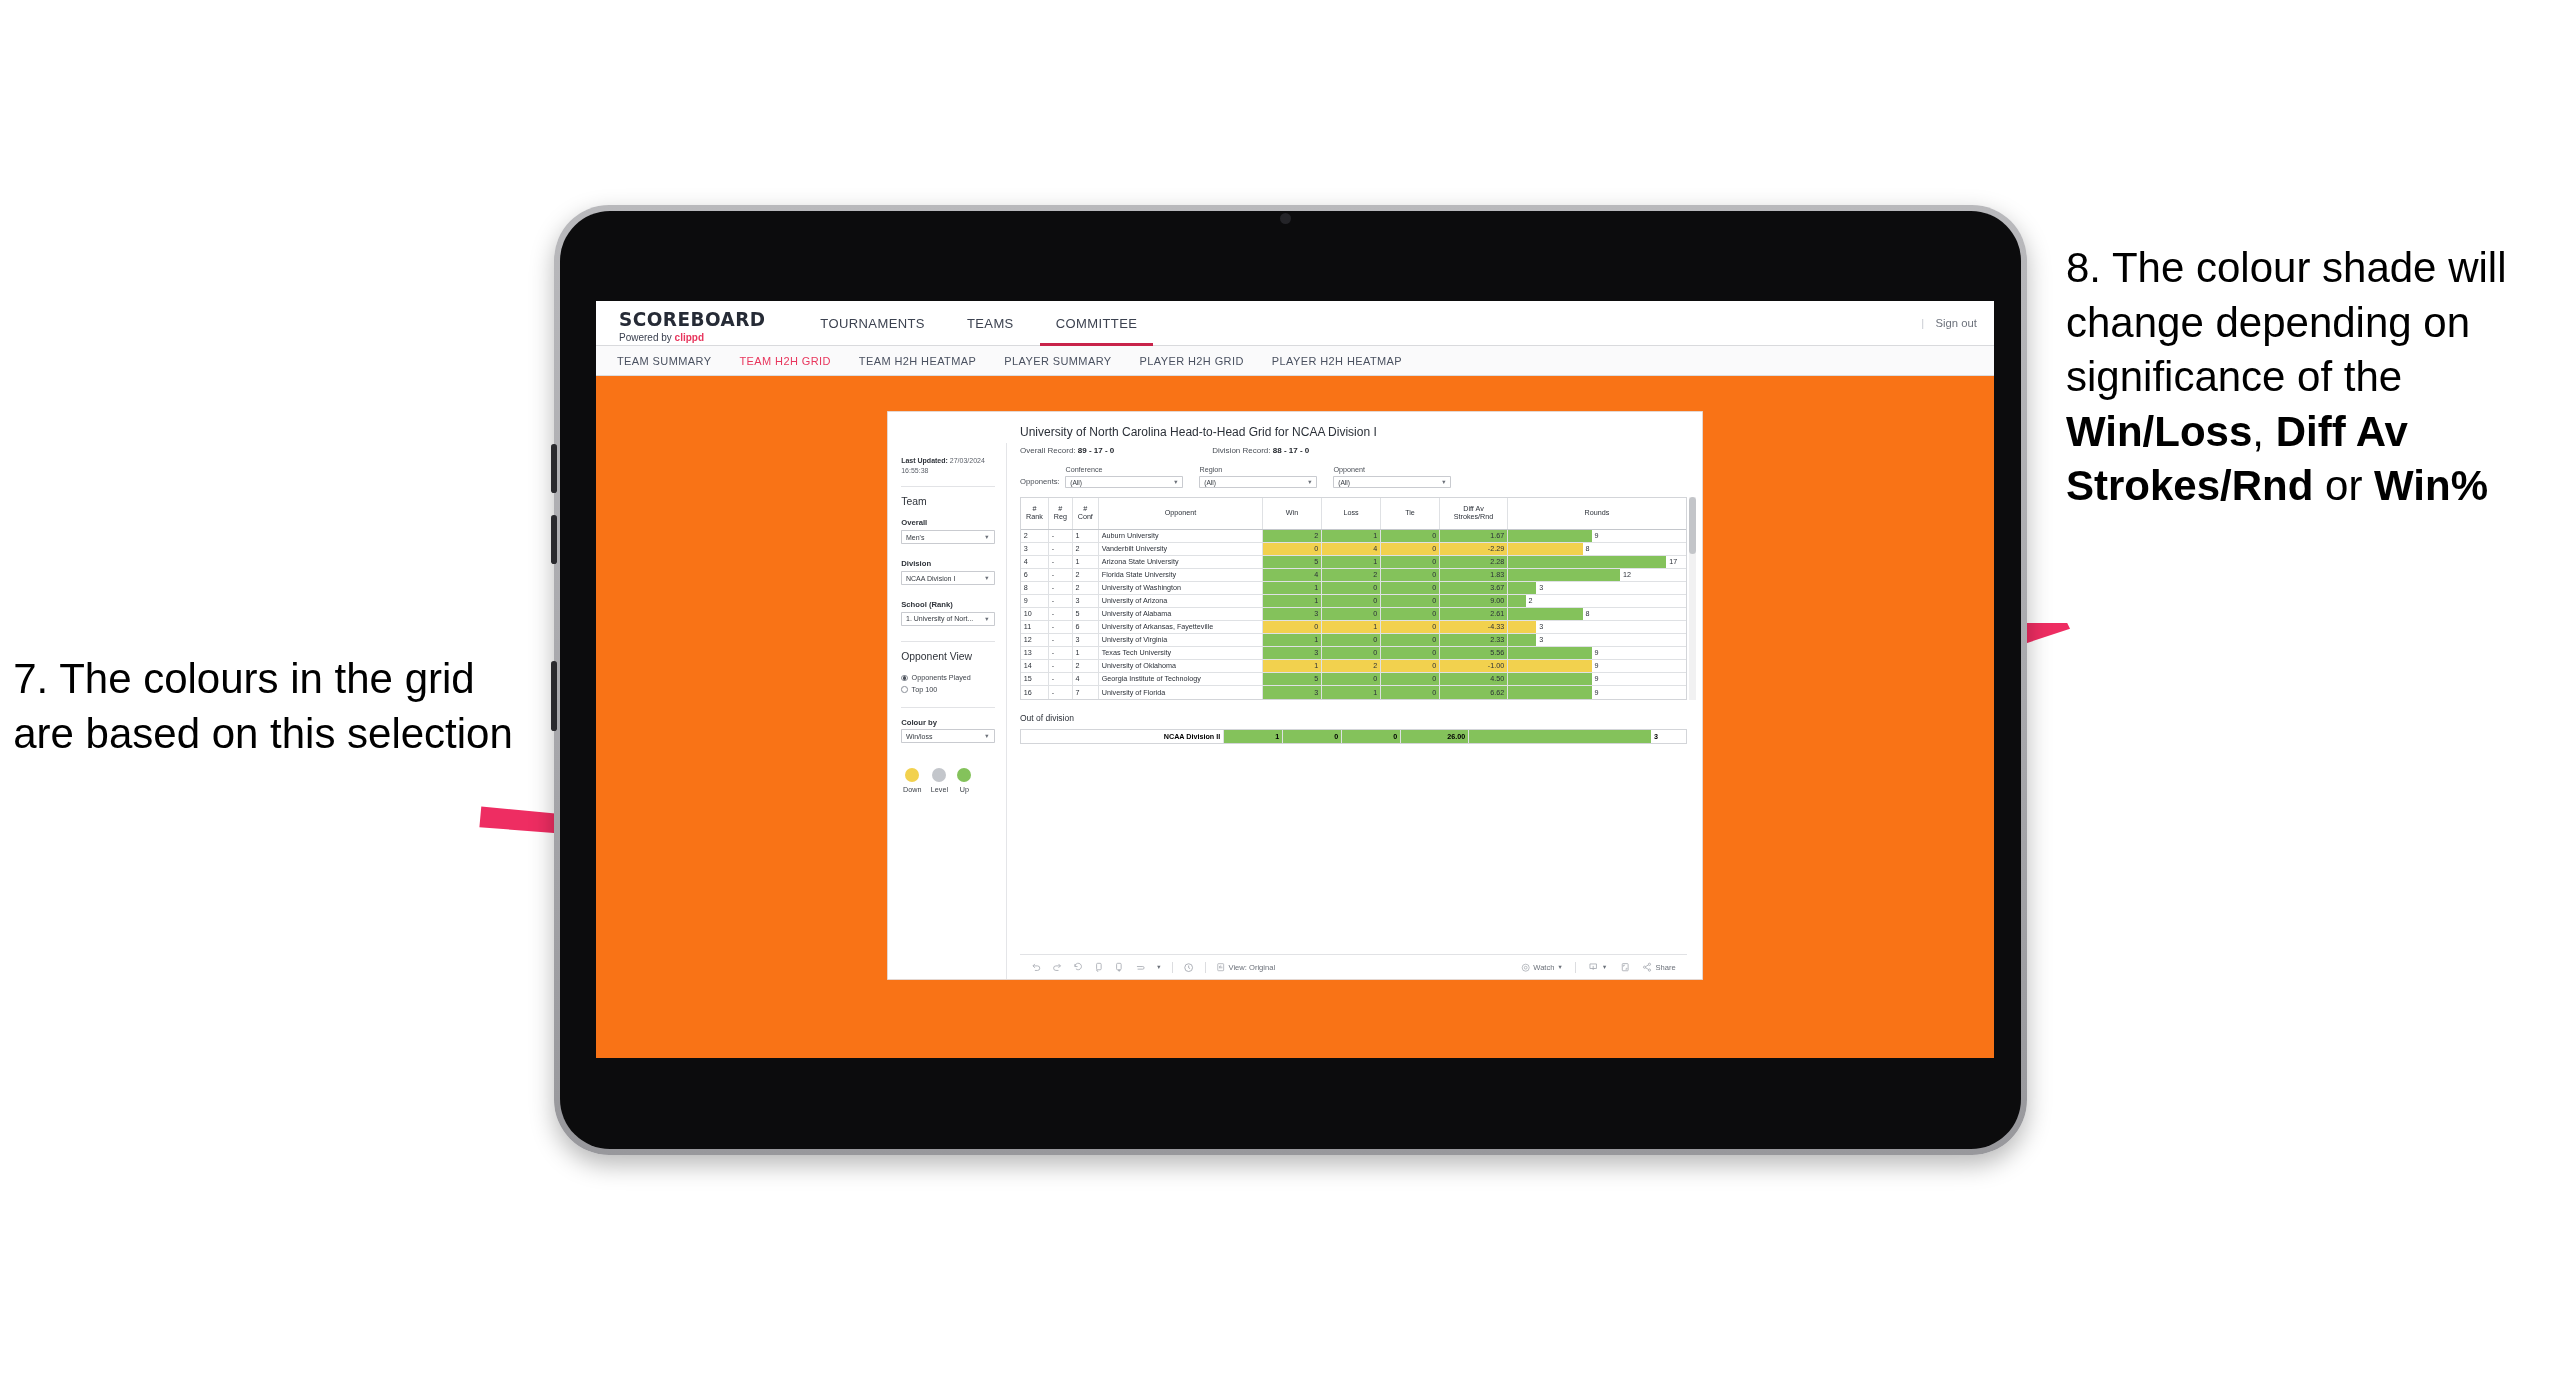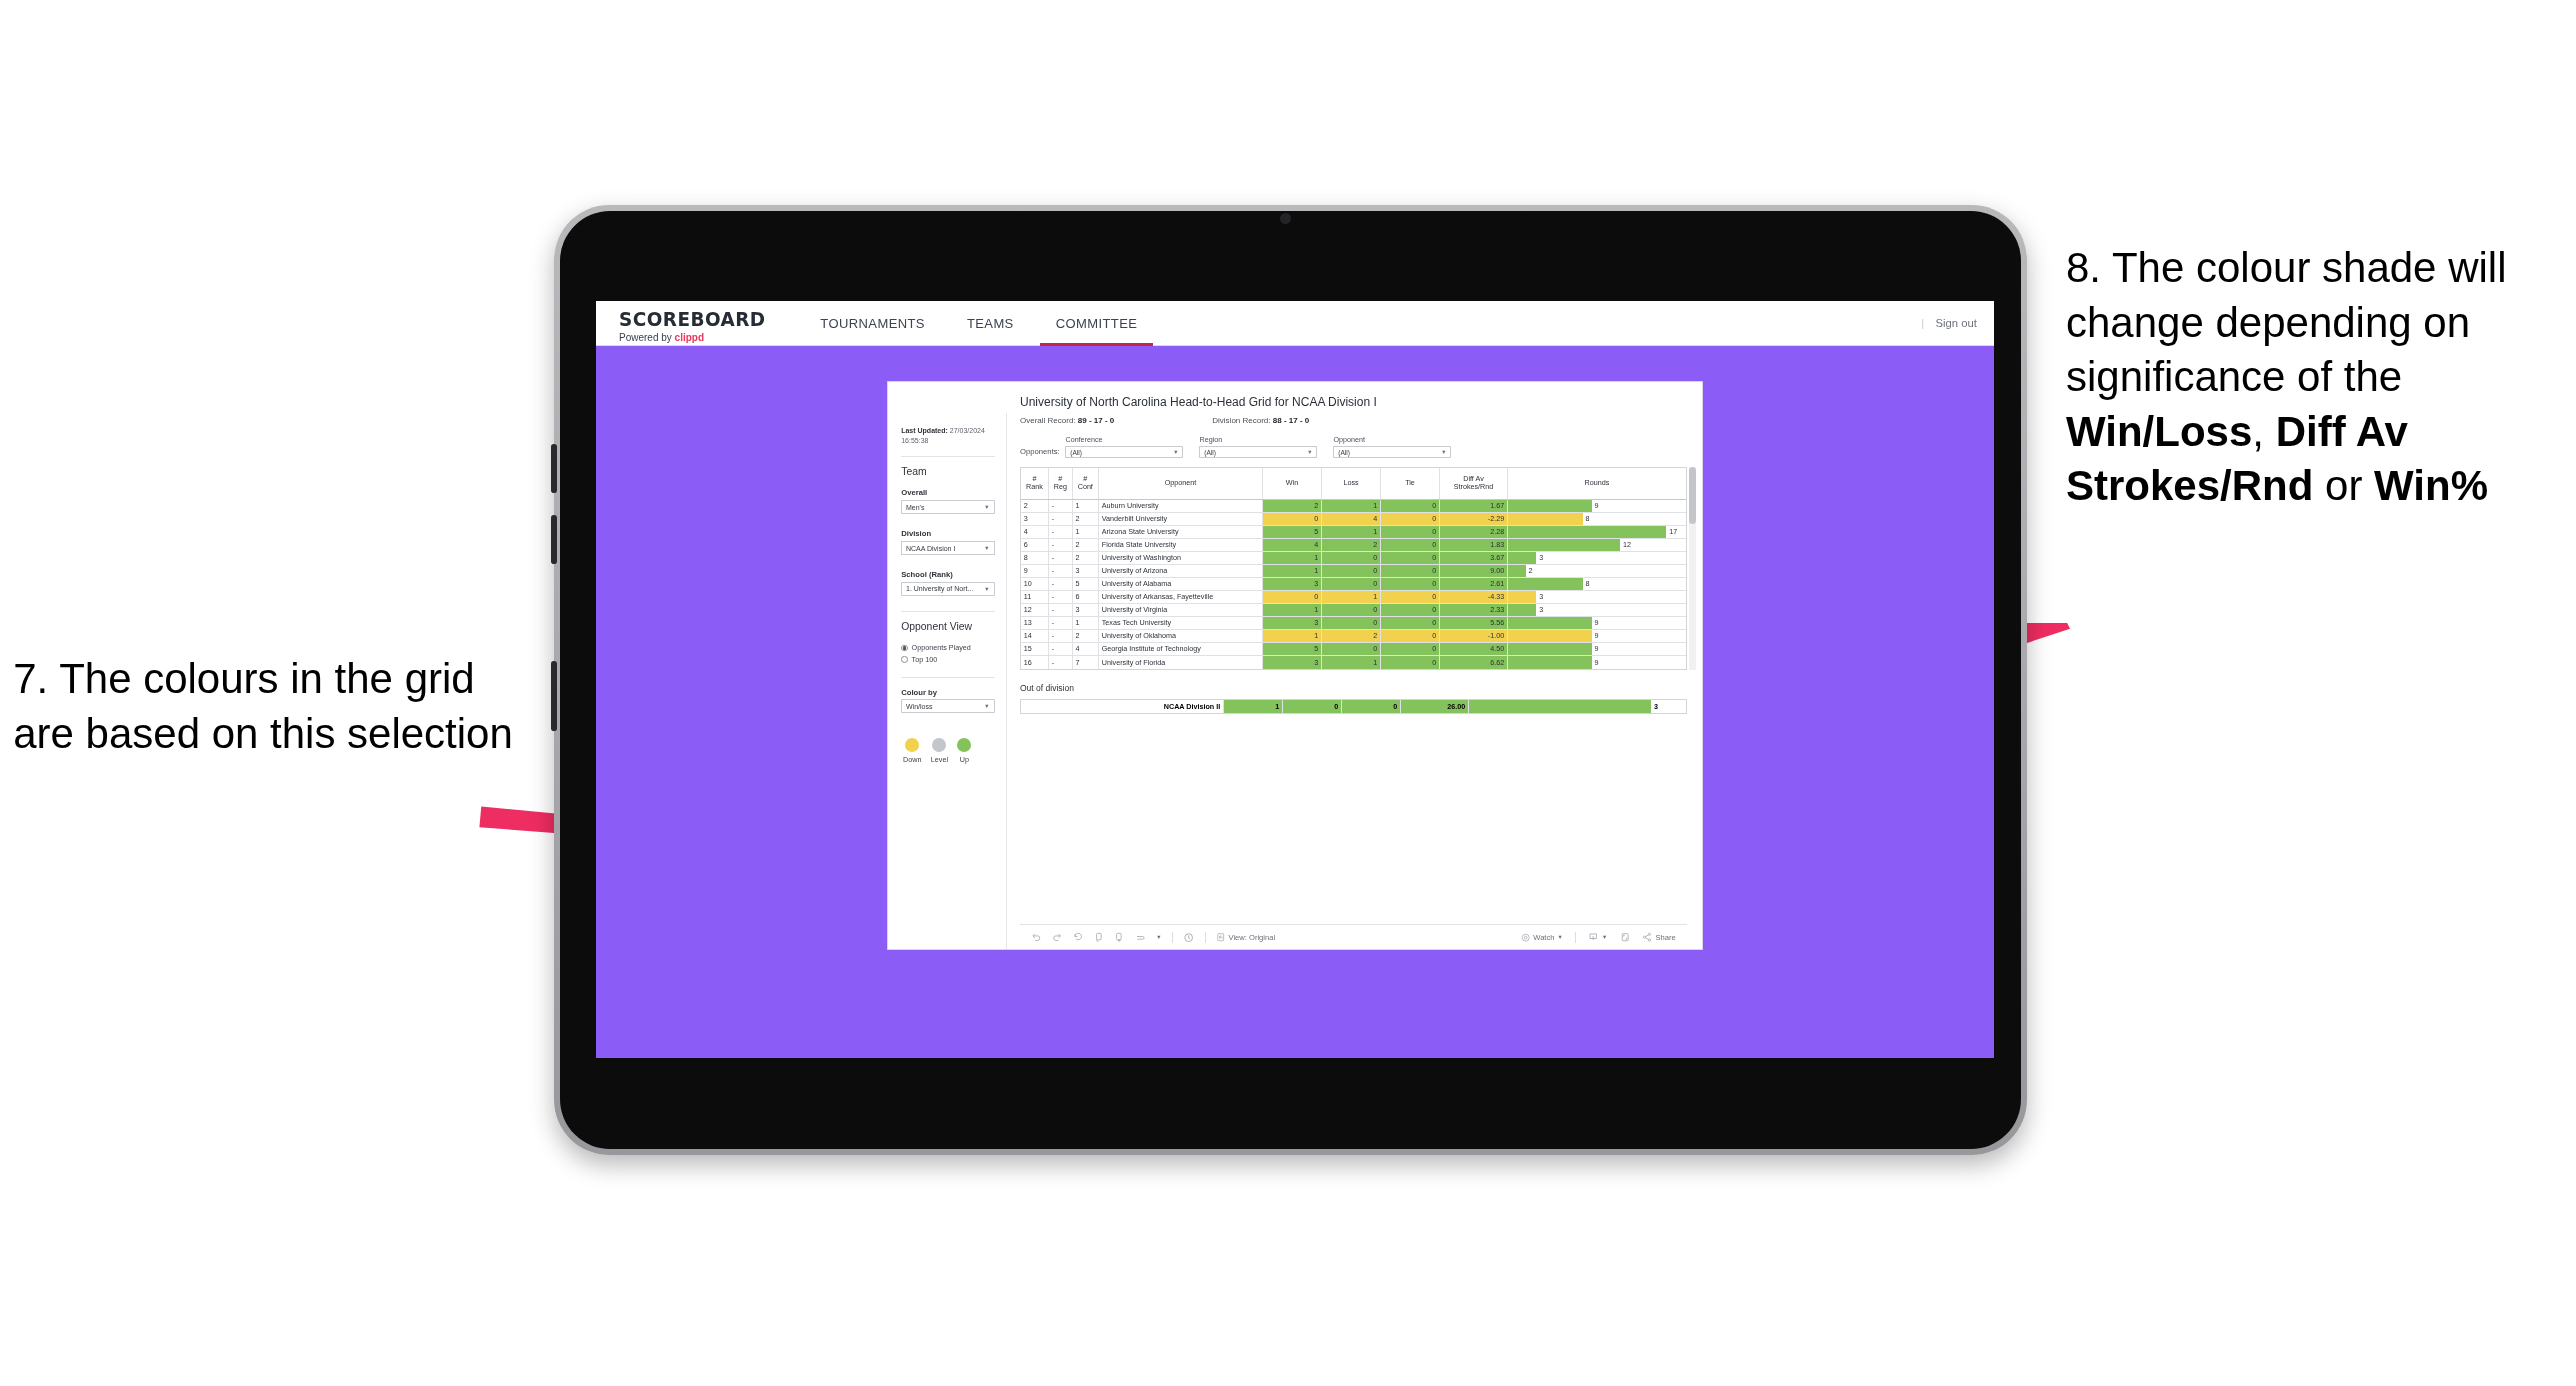--- a/index.html
+++ b/index.html
@@ -31,21 +31,21 @@
     width:100%; height:100%;
     background:#0c0c0d; border-radius: 50px;
     padding: 40px 45px;
   }
   .cam { position:absolute; left:1280px; top:213px; width:11.3px; height:11.3px;
          border-radius:50%; background:#242428; }
   .btn-side { position:absolute; background:#2a2a2e; border-radius:2.8px; }
 
   
   #app { position:absolute; left:596px; top:301px; width:1398px; height:757px;
-         background:#8b5cf6; overflow:hidden; }
+         background:#f97316; overflow:hidden; }
 
   .topbar { height:45px; background:#fff; display:flex; align-items:stretch;
             border-bottom:0.9px solid #d9dadd; }
   .brand { padding: 3.8px 21px 0 23px; display:flex; flex-direction:column; justify-content:center; }
   .brand-title { font-size:20px; font-weight:700; letter-spacing:0.5px; color:#262b36;
                  font-family:"DejaVu Sans", sans-serif; transform: scaleX(.92); transform-origin:left; }
   .brand-sub { font-size:10px; color:#3b4150; margin-top:0.9px; }
   .brand-sub .clippd { color:#e8365d; font-weight:700; }
 
   .nav { display:flex; align-items:stretch; }
@@ -179,20 +179,28 @@
         <div class="nav-item active">
             <span>COMMITTEE</span>
           </div>
       </div>
       <div class="topbar-right">
         <span class="sep">|</span>
         <span>Sign out</span>
       </div>
     </div>
 
+    <div class="subnav">
+      <div class="subnav-item">TEAM SUMMARY</div>
+      <div class="subnav-item active">TEAM H2H GRID</div>
+      <div class="subnav-item">TEAM H2H HEATMAP</div>
+      <div class="subnav-item">PLAYER SUMMARY</div>
+      <div class="subnav-item">PLAYER H2H GRID</div>
+      <div class="subnav-item">PLAYER H2H HEATMAP</div>
+    </div>
 
     <div class="viz-wrap">
       <div class="viz">
 
         <div class="side">
           <div class="upd">
             <b>Last Updated:</b>
             <span>27/03/2024 16:55:38</span>
           </div>
           <div class="hr"></div>

